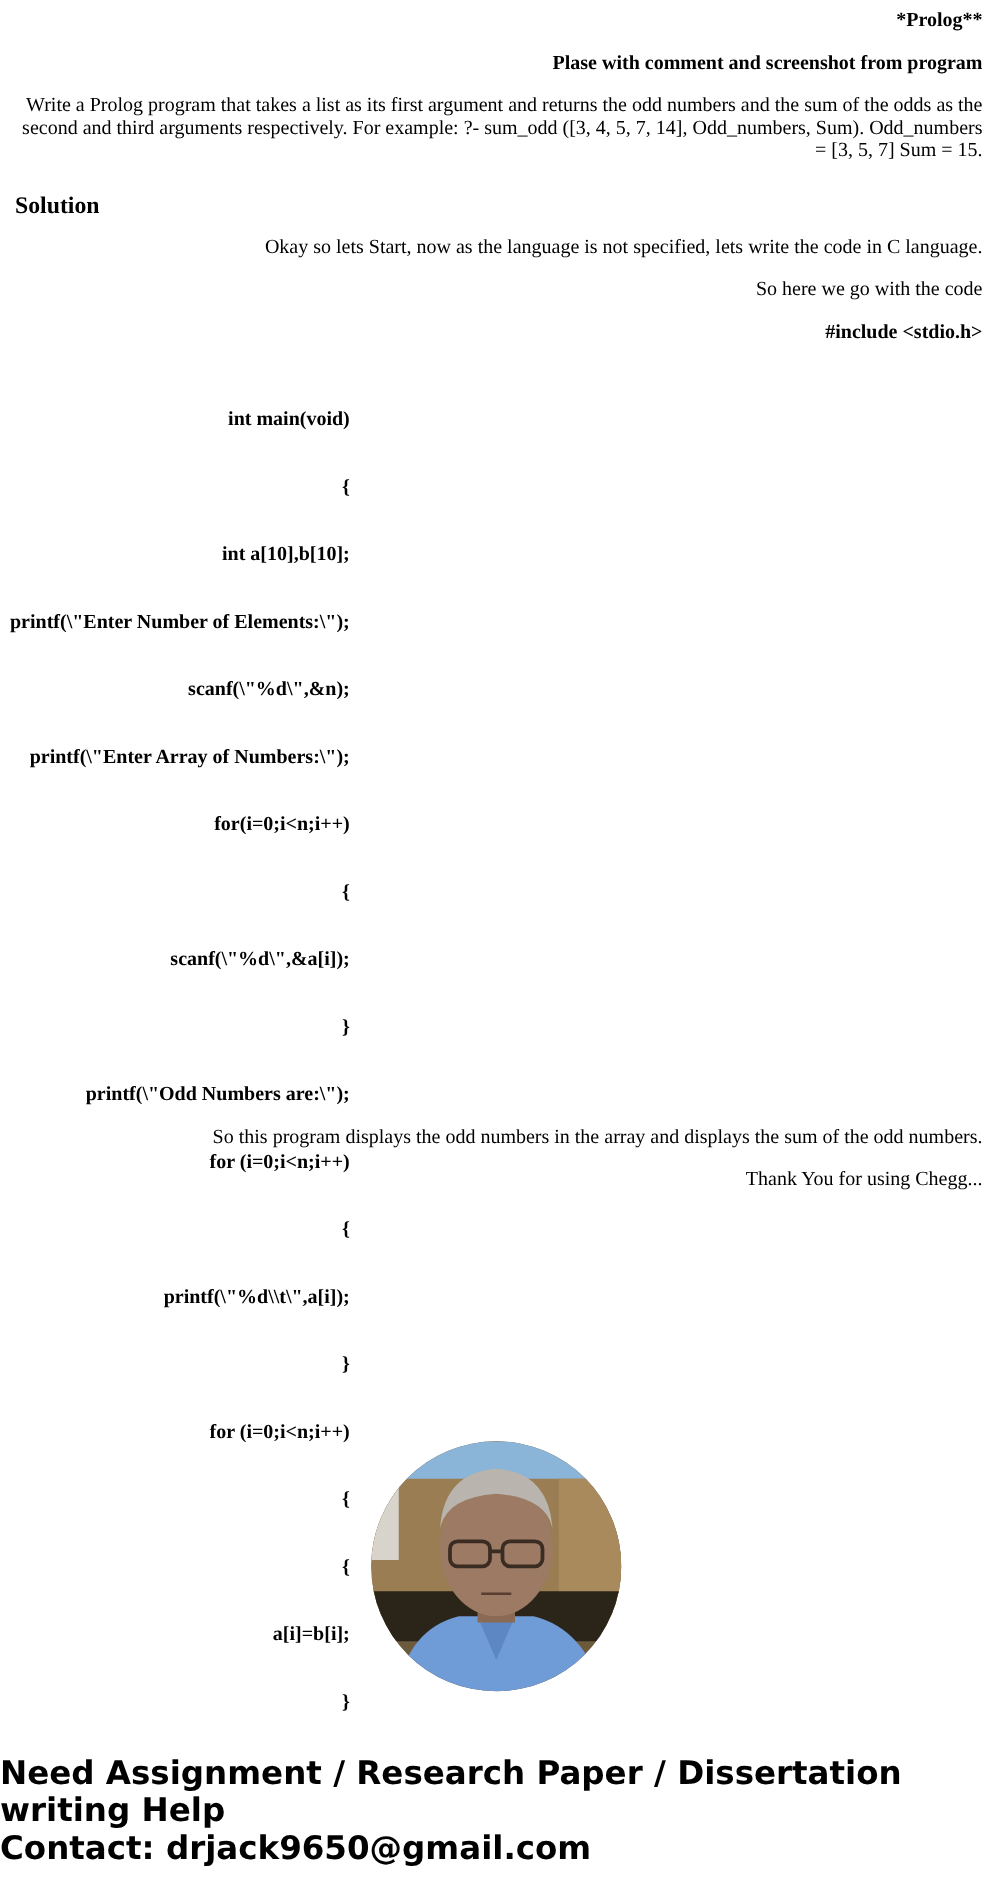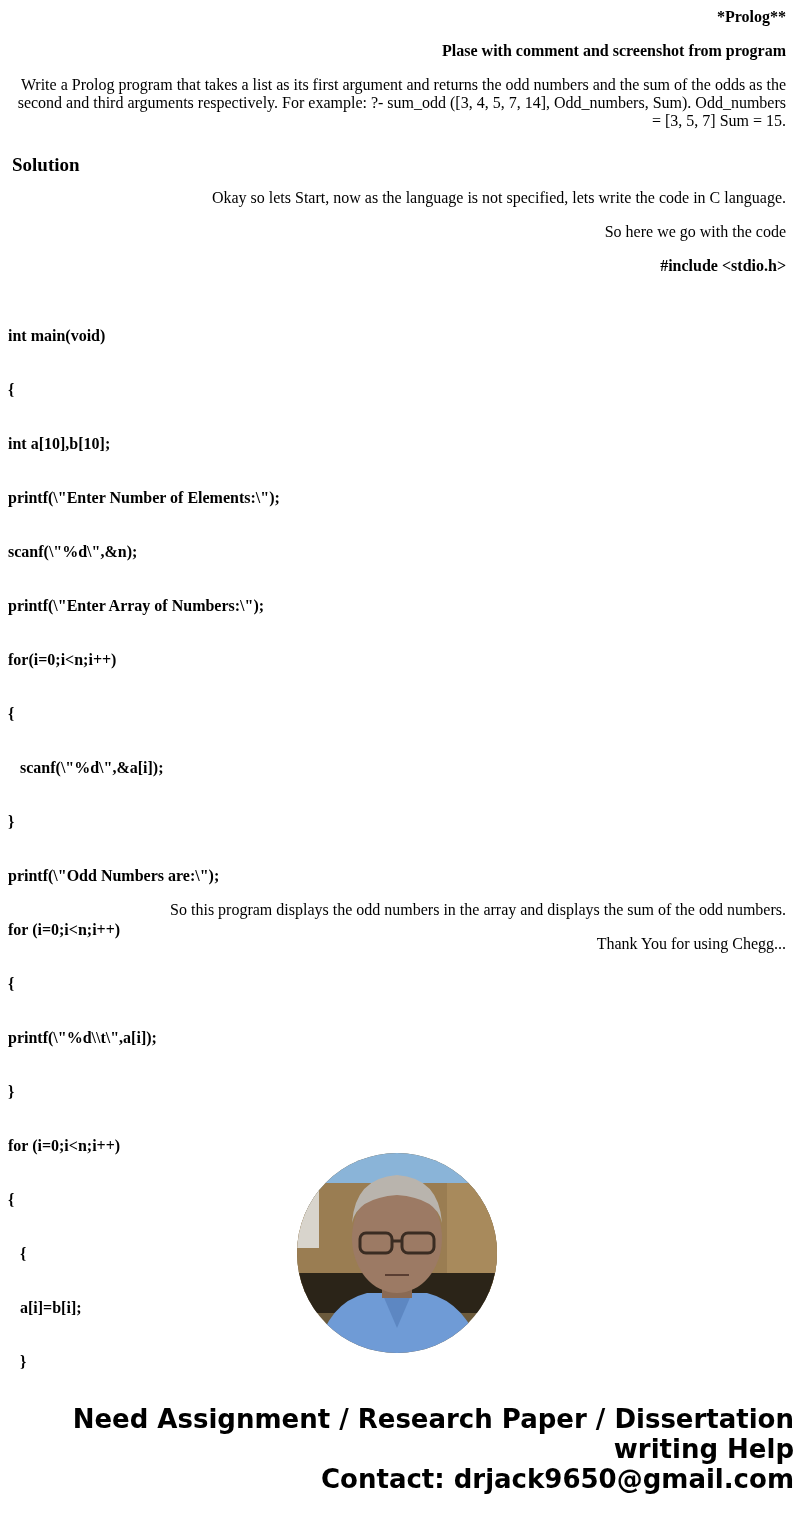--- a/index.html
+++ b/index.html
@@ -6,27 +6,27 @@
   body {
     width: 794px; height: 1523px; position: relative; overflow: hidden;
     font-family: "Liberation Serif", "DejaVu Serif", serif;
     color: #000; font-size: 16px; line-height: 18px;
   }
   .doc { position: absolute; left: 8px; top: 0; width: 778px; }
   .p { position: absolute; left: 0; width: 778px; margin: 0; text-align: right; }
   .bold { font-weight: bold; }
   h3.solution { position: absolute; left: 0; top: 150px; margin: 4px; font-size: 19px; font-weight: bold; line-height: 22px; }
   .code { position: absolute; left: 0; top: 291px; font-weight: bold; white-space: pre; line-height: 18px; }
-  .code div { height: 18px; }
+  .code div { height: 18px; text-align: right; }
   .avatar {
     position: absolute; left: 297px; top: 1153px; width: 200px; height: 200px;
     border-radius: 50%; overflow: hidden; background: #6b5a3c;
   }
   .promo {
-    position: absolute; left: 0; top: 1404px; width: 794px; text-align: right;
+    position: absolute; left: 0; top: 1404px; width: 794px; text-align: left;
     font-family: "DejaVu Sans", sans-serif; font-weight: bold; font-size: 26px; line-height: 30px;
   }
 </style>
 </head>
 <body>
 
 <div class="doc">
   <p class="p bold" style="top:8px">*Prolog**</p>
   <p class="p bold" style="top:42px">Plase with comment and screenshot from program</p>
   <p class="p" style="top:76px">Write a Prolog program that takes a list as its first argument and returns the odd numbers and the sum of the odds as the second and third arguments respectively. For example: ?- sum_odd ([3, 4, 5, 7, 14], Odd_numbers, Sum). Odd_numbers = [3, 5, 7] Sum = 15.</p>

